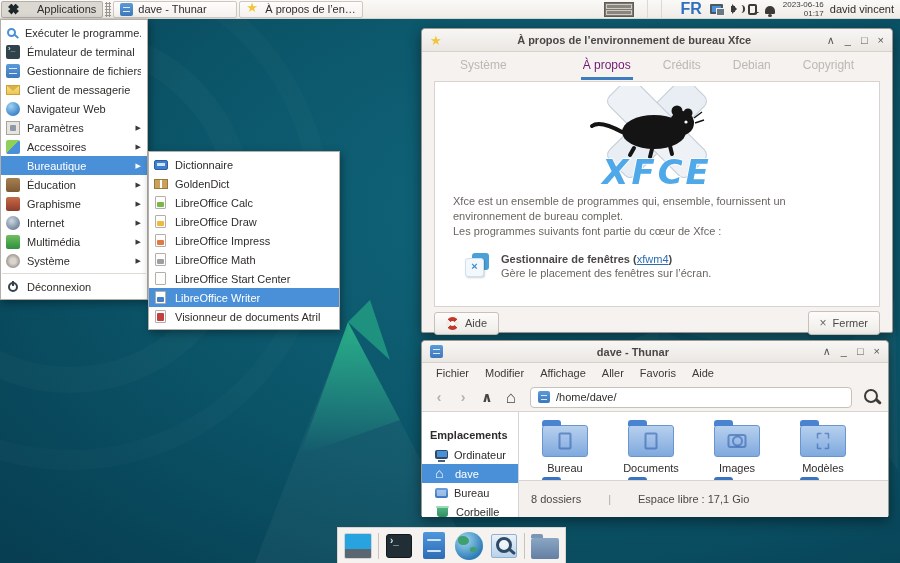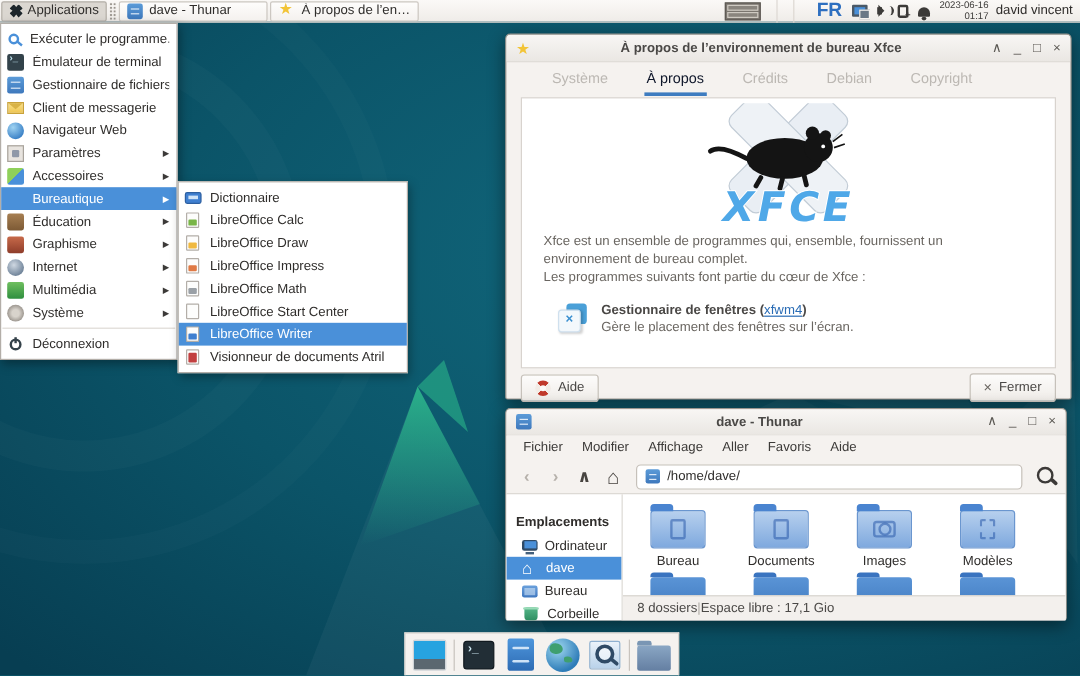--- a/index.html
+++ b/index.html
@@ -4,21 +4,21 @@
 <style>
   * { margin:0; padding:0; box-sizing:border-box; }
   html,body { width:900px; height:563px; }
   body { position:relative; overflow:hidden; font-family:"Liberation Sans","DejaVu Sans",sans-serif; font-size:11px; color:#3c3a38; background:#0b5a6e; }
 
   
   .desktop-bg { position:absolute; inset:0; z-index:0; }
 
   
   .panel { position:absolute; left:0; top:0; width:900px; height:19px; background:linear-gradient(#fbf9f7,#efece8); border-bottom:1px solid #d8d4cf; display:flex; align-items:center; z-index:50; }
-  .apps-btn { height:17px; margin-left:1px; display:flex; align-items:center; gap:4px; padding:0 6px; background:#dbd7d1; border:1px solid #b3aea7; border-radius:2px; font-size:11px; color:#2f2d2b; }
+  .apps-btn { height:17px; margin-left:1px; display:flex; align-items:center; gap:18px; padding:0 6px; background:#dbd7d1; border:1px solid #b3aea7; border-radius:2px; font-size:11px; color:#2f2d2b; }
   .xfce-logo-small { width:11px; height:11px; background:#1d262b; clip-path:polygon(50% 22%,68% 0,100% 32%,78% 50%,100% 68%,68% 100%,50% 78%,32% 100%,0 68%,22% 50%,0 32%,32% 0); }
   .panel-handle { width:6px; height:15px; margin:0 2px; background-image:radial-gradient(#9a958e 1px,transparent 1.2px); background-size:3px 3px; }
   .task-btn { height:17px; display:flex; align-items:center; gap:5px; padding:0 6px; border:1px solid #ccc7c1; border-radius:2px; background:linear-gradient(#fefdfc,#f4f1ee); font-size:11px; color:#2f2d2b; overflow:hidden; }
   .task-btn .tlabel { white-space:nowrap; overflow:hidden; text-overflow:ellipsis; }
   .t-w1 { width:124px; }
   .panel-spacer { flex:1; }
   .pager { width:30px; height:15px; background:#7b766f; border:1px solid #5f5b55; display:flex; flex-direction:column; gap:1px; padding:1px; }
   .pager .row { flex:1; background:#8a857e; border:1px solid #cfcac2; }
   .panel-sep { width:1px; height:19px; background:#dcd8d2; margin:0 13px; }
   .tray { display:flex; align-items:center; gap:8px; margin:0 6px; }
@@ -86,21 +86,21 @@
   .titlebar { height:23px; display:flex; align-items:center; padding:0 8px; gap:6px; background:linear-gradient(#f8f6f4,#eae7e3); border-bottom:1px solid #d5d1cb; border-radius:4px 4px 0 0; }
   .titlebar .title { flex:1; text-align:center; font-weight:bold; font-size:11px; color:#4a4846; white-space:nowrap; overflow:hidden; text-overflow:ellipsis; }
   .win-controls { display:flex; gap:10px; }
   .win-controls span { font-size:11px; color:#5a5752; line-height:1; cursor:default; }
   .tb-star { color:#f2c437; font-size:13px; line-height:1; }
 
   
   .about-win { left:421px; top:28px; width:472px; height:305px; }
   .tabs { height:28px; display:flex; align-items:flex-end; padding-left:36px; gap:28px; }
   .tab { padding:5px 2px 5px; font-size:12px; color:#bcb8b3; border-bottom:3px solid transparent; cursor:default; }
-  .tab.active { color:#0f172a; border-bottom-color:#3e7cc0; }
+  .tab.active { color:#701a75; border-bottom-color:#3e7cc0;margin-left:44px; }
   .about-body { margin:1px 12px 0; height:226px; background:#ffffff; border:1px solid #d8d3ce; overflow:hidden; display:flex; flex-direction:column; align-items:center; }
   .about-text { width:100%; padding:4px 18px 0; font-size:11px; color:#6a6661; line-height:1.35; align-self:flex-start; }
   .program-row { width:100%; padding:14px 18px 0 30px; display:flex; gap:12px; align-self:flex-start; }
   .xfwm-icon { width:24px; height:24px; position:relative; flex:none; }
   .xfwm-icon::before { content:""; position:absolute; right:0; top:0; width:17px; height:17px; background:#4aa0d8; border-radius:3px; }
   .xfwm-icon::after { content:"×"; position:absolute; left:0; bottom:0; width:17px; height:17px; background:#f3f8fc; border:1px solid #cfe0ee; border-radius:3px; color:#3a8fd0; font-size:11px; font-weight:bold; text-align:center; line-height:15px; box-shadow:1px 1px 2px rgba(0,0,0,.18); }
   .program-name { font-weight:bold; font-size:11px; color:#4a4846; }
   .program-link { color:#2a6cb5; text-decoration:underline; }
   .program-desc { font-size:11px; color:#6a6661; margin-top:2px; }
   .about-footer { height:32px; display:flex; align-items:center; justify-content:space-between; padding:0 12px; }
@@ -143,21 +143,21 @@
   .folder-label { margin-top:5px; font-size:11px; color:#2f2d2b; }
   .emblem { position:absolute; left:50%; top:50%; transform:translate(-50%,-50%); }
   .em-doc { width:13px; height:17px; border:2px solid rgba(42,90,170,.55); border-radius:2px; }
   .em-camera { width:19px; height:14px; border:2px solid rgba(42,90,170,.55); border-radius:3px; }
   .em-camera::after { content:""; position:absolute; left:50%; top:50%; transform:translate(-50%,-50%); width:7px; height:7px; border:2px solid rgba(42,90,170,.55); border-radius:50%; }
   .em-template { width:13px; height:17px; border:2px dashed rgba(42,90,170,.55); border-radius:2px; }
   .minis { display:flex; gap:30px; padding:7px 0 0 18px; }
   .mini-folder { width:56px; display:flex; justify-content:center; }
   .mini-folder i { display:block; width:46px; height:18px; background:linear-gradient(180deg,#5a94d6,#4a84c8); border-radius:3px; position:relative; }
   .mini-folder i::before { content:""; position:absolute; left:0; top:-4px; width:19px; height:4px; background:#3a74c0; border-radius:3px 3px 0 0; }
-  .statusbar { position:absolute; left:0; right:0; bottom:0; height:21px; background:#f3f0ed; border-top:1px solid #d8d4cf; display:flex; align-items:center; gap:0; padding-left:12px; font-size:11px; color:#4a4846; z-index:2; }
+  .statusbar { position:absolute; left:0; right:0; bottom:0; height:37px; background:#f3f0ed; border-top:1px solid #d8d4cf; display:flex; align-items:center; gap:27px; padding-left:12px; font-size:11px; color:#4a4846; z-index:2; }
   .statusbar .sb-sep { color:#b0aca6; }
 
   
   .dock { position:absolute; left:337px; bottom:0; height:36px; background:#f5f2ef; border:1px solid #d8d4cf; border-bottom:none; display:flex; align-items:center; gap:5px; padding:2px 5px; z-index:40; }
   .dock-item { width:30px; height:30px; display:flex; align-items:center; justify-content:center; cursor:default; }
   .dock-sep { width:1px; height:26px; background:#c8c3bd; }
   .dock-ic { position:relative; display:inline-block; }
   .ic-dock-desktop { width:28px; height:26px; background:linear-gradient(180deg,#27a3e0 0 62%,#5b6770 62% 100%); border:1px solid #cfd4d8; border-radius:2px; }
   .ic-dock-terminal { width:26px; height:24px; background:#222e36; border:1px solid #11191f; border-radius:3px; }
   .ic-dock-terminal::after { content:"›_"; position:absolute; left:3px; top:0; color:#cfe8f2; font-size:10px; font-weight:bold; }
@@ -297,20 +297,24 @@
     </div>
   </div>
 
 <div class="menu office-menu">
 
 <div class="menu-item">
       <span class="ic ic-dict"></span>
       <span class="mlabel">Dictionnaire</span>
     </div>
     <div class="menu-item">
+      <span class="ic ic-goldendict"></span>
+      <span class="mlabel">GoldenDict</span>
+    </div>
+    <div class="menu-item">
       <span class="ic ic-lo-calc"></span>
       <span class="mlabel">LibreOffice Calc</span>
     </div>
     <div class="menu-item">
       <span class="ic ic-lo-draw"></span>
       <span class="mlabel">LibreOffice Draw</span>
     </div>
     <div class="menu-item">
       <span class="ic ic-lo-impress"></span>
       <span class="mlabel">LibreOffice Impress</span>

